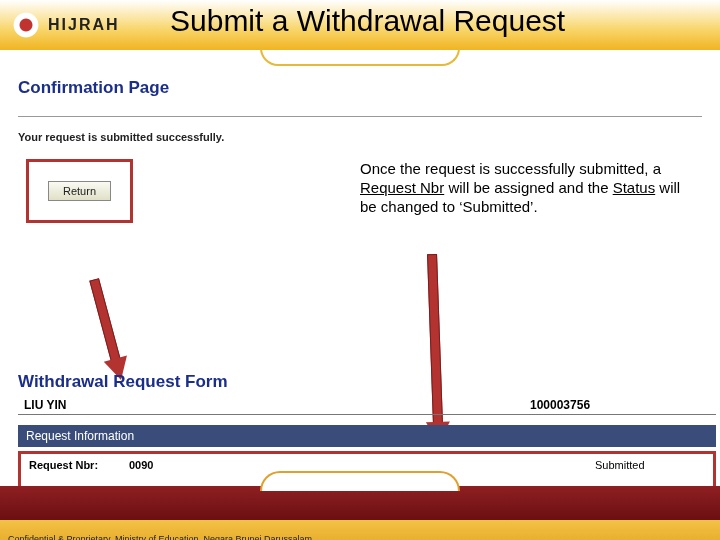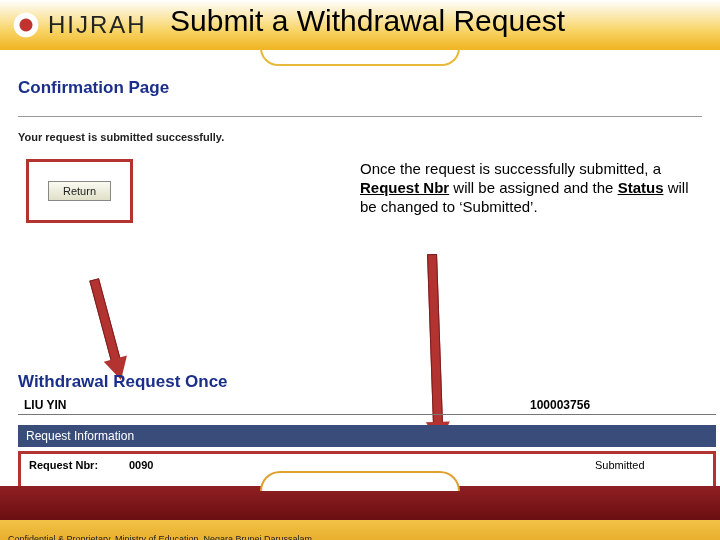--- a/index.html
+++ b/index.html
@@ -20,22 +20,22 @@
     position: relative;
   }
   .logo-emblem {
     width: 28px;
     height: 28px;
     background: radial-gradient(circle, #c0332e 30%, #fff 35%, #fff 60%, transparent 65%);
     border-radius: 50%;
     margin-right: 8px;
   }
   .logo-text {
-    font-size: 24px;
-    font-weight: normal;
+    font-size: 16px;
+    font-weight: bold;
     color: #222;
     letter-spacing: 2px;
   }
   .slide-title {
     position: absolute;
     top: 4px;
     left: 170px;
     font-size: 30px;
     color: #000;
     font-family: Arial, sans-serif;
@@ -85,21 +85,21 @@
   }
   .explain-box {
     position: absolute;
     top: 110px;
     left: 360px;
     width: 330px;
     font-size: 15px;
     line-height: 1.25;
     color: #000;
   }
-  .explain-box b { font-weight: bold; text-decoration: underline; }
+  .explain-box b { font-weight: normal; text-decoration: underline; }
   .arrow {
     position: absolute;
   }
   .arrow-shaft {
     background: #b23330;
     border: 1px solid #7a1e1e;
   }
   .arrow-head {
     width: 0; height: 0;
     position: absolute;
@@ -214,21 +214,21 @@
   <div class="arrow arrow1">
     <div class="arrow-shaft"></div>
       <div class="arrow-head"></div>
   </div>
   <div class="arrow arrow2">
     <div class="arrow-shaft"></div>
       <div class="arrow-head"></div>
   </div>
 
   <div class="form-area">
-    <div class="form-heading">Withdrawal Request Once</div>
+    <div class="form-heading">Withdrawal Request Form</div>
     <div class="name-row">
       <div class="name-a">LIU YIN</div>
       <div class="name-b">100003756</div>
     </div>
     <div style="height:10px"></div>
     <div class="section-bar">Request Information</div>
     <div class="req-row">
       <div class="lbl-a">Request Nbr:</div>
       <div class="val-a">0090</div>
       <div class="lbl-b">Status:</div>

